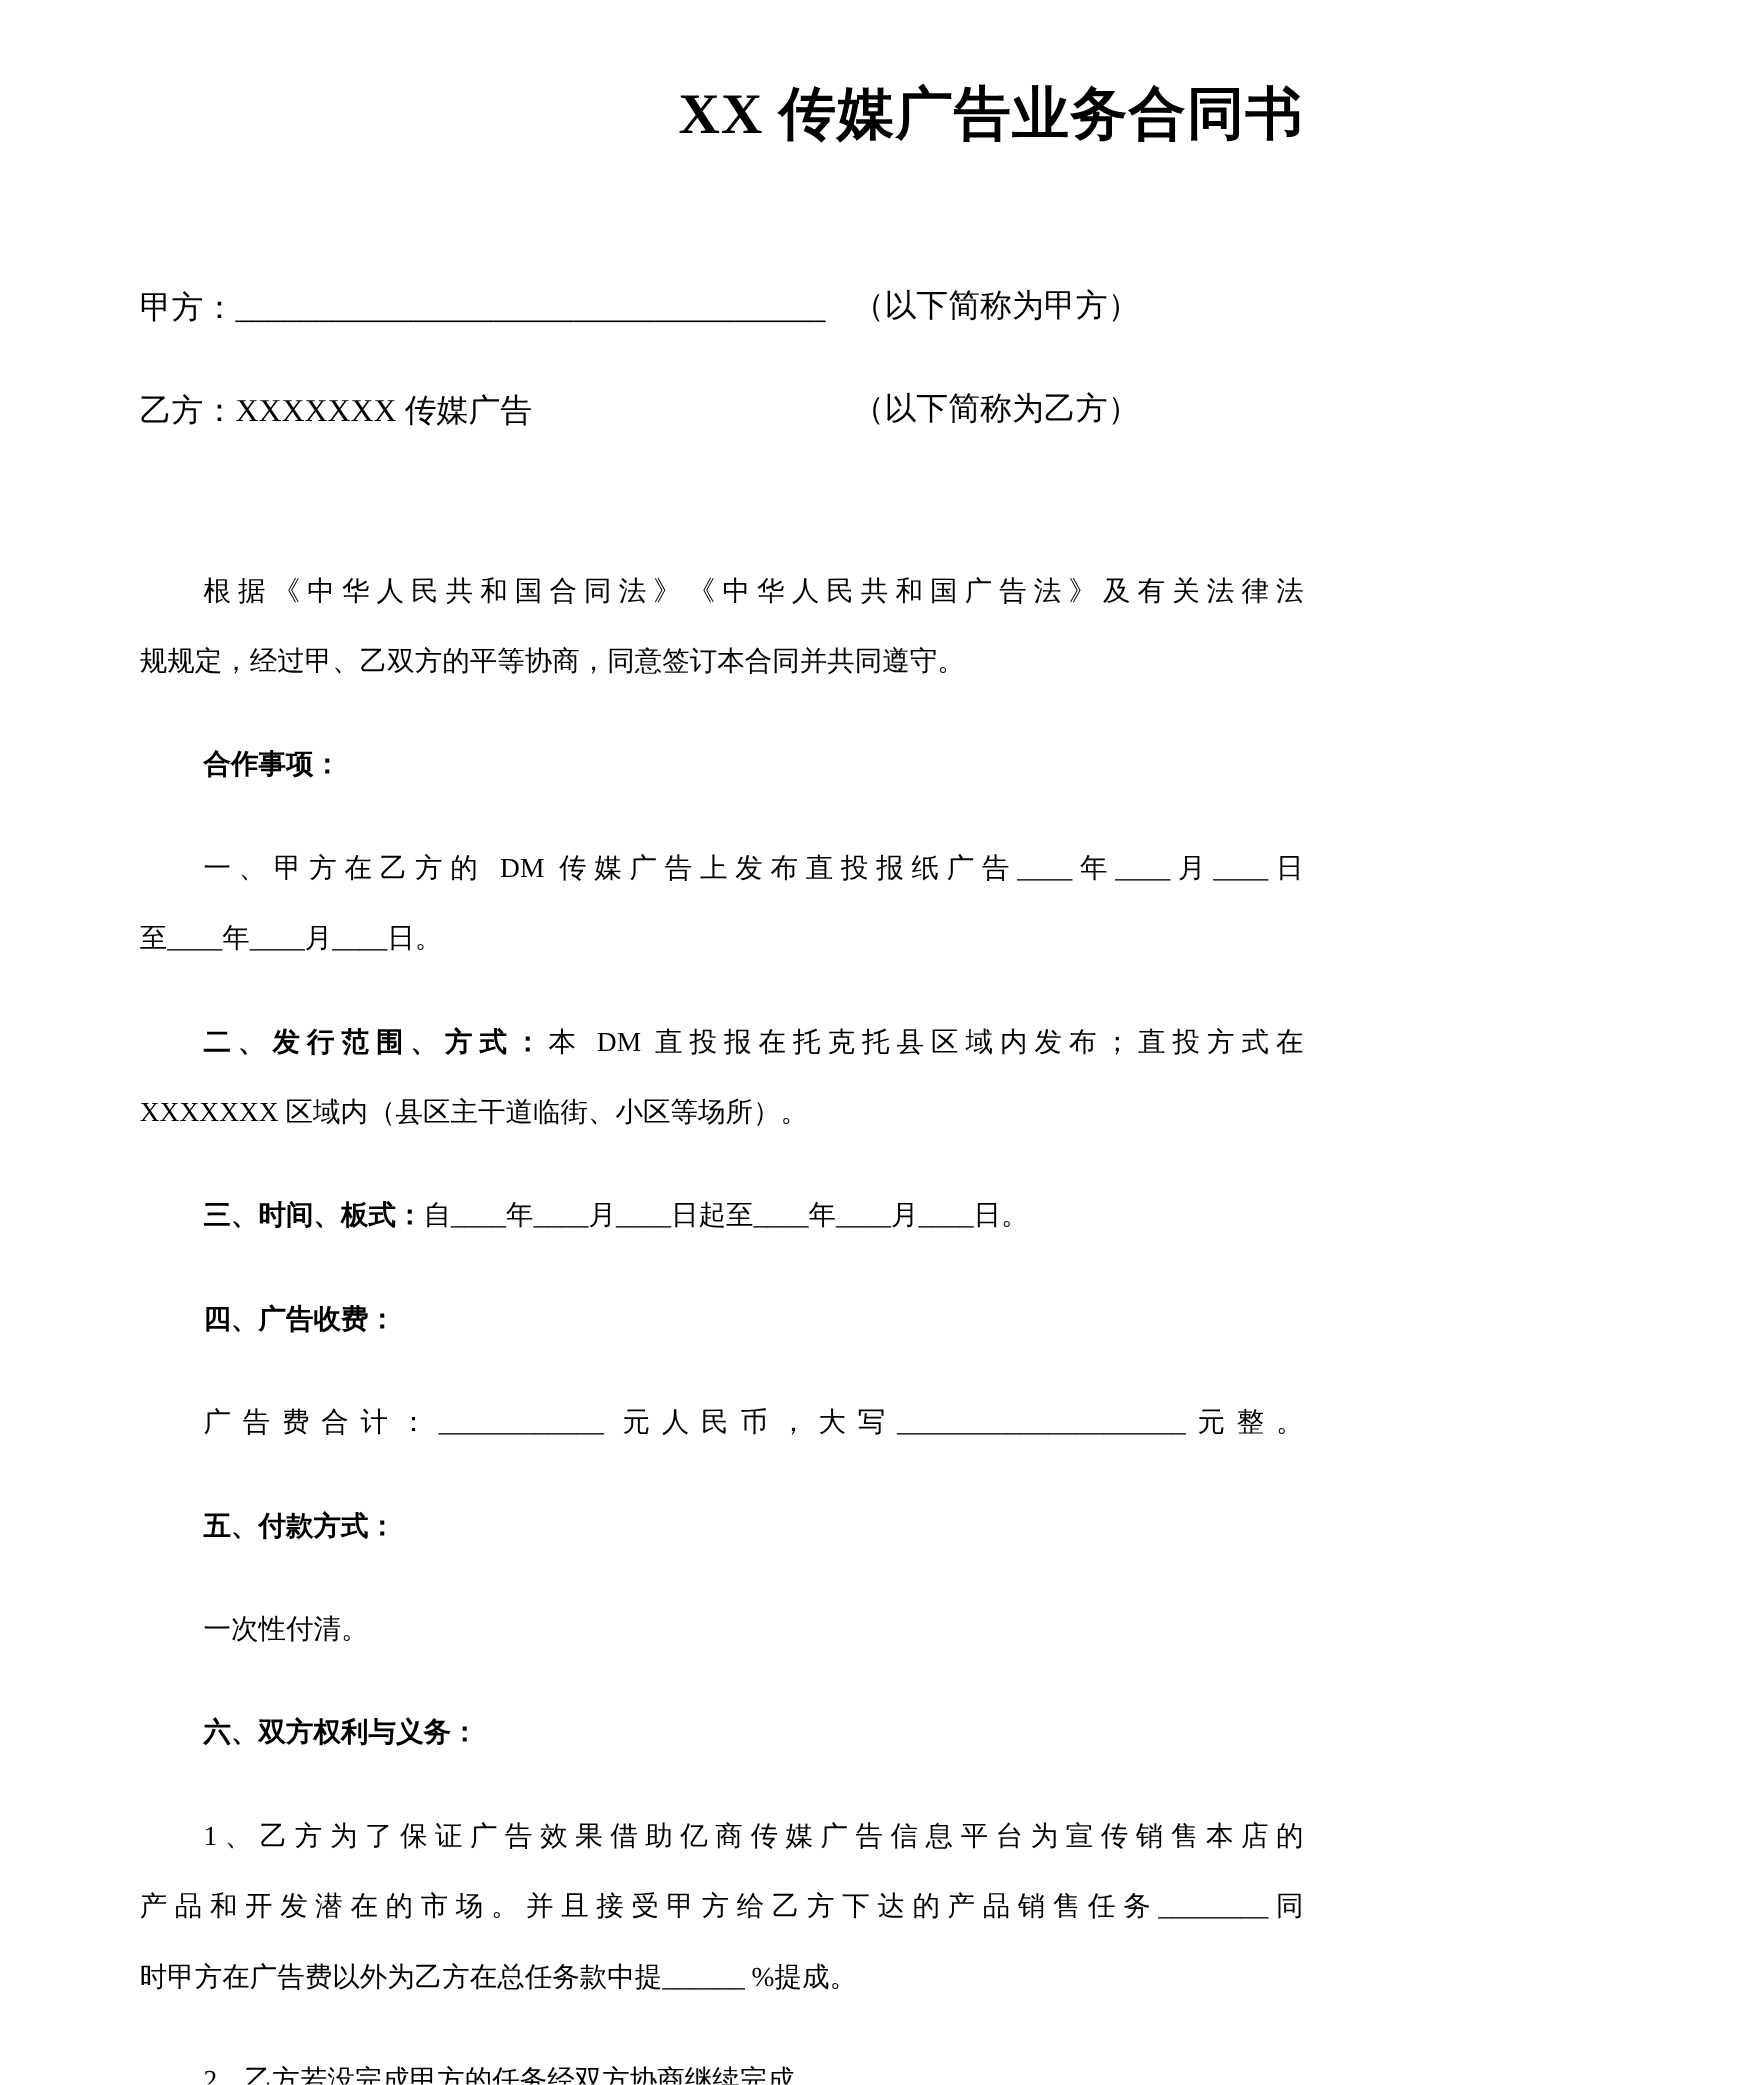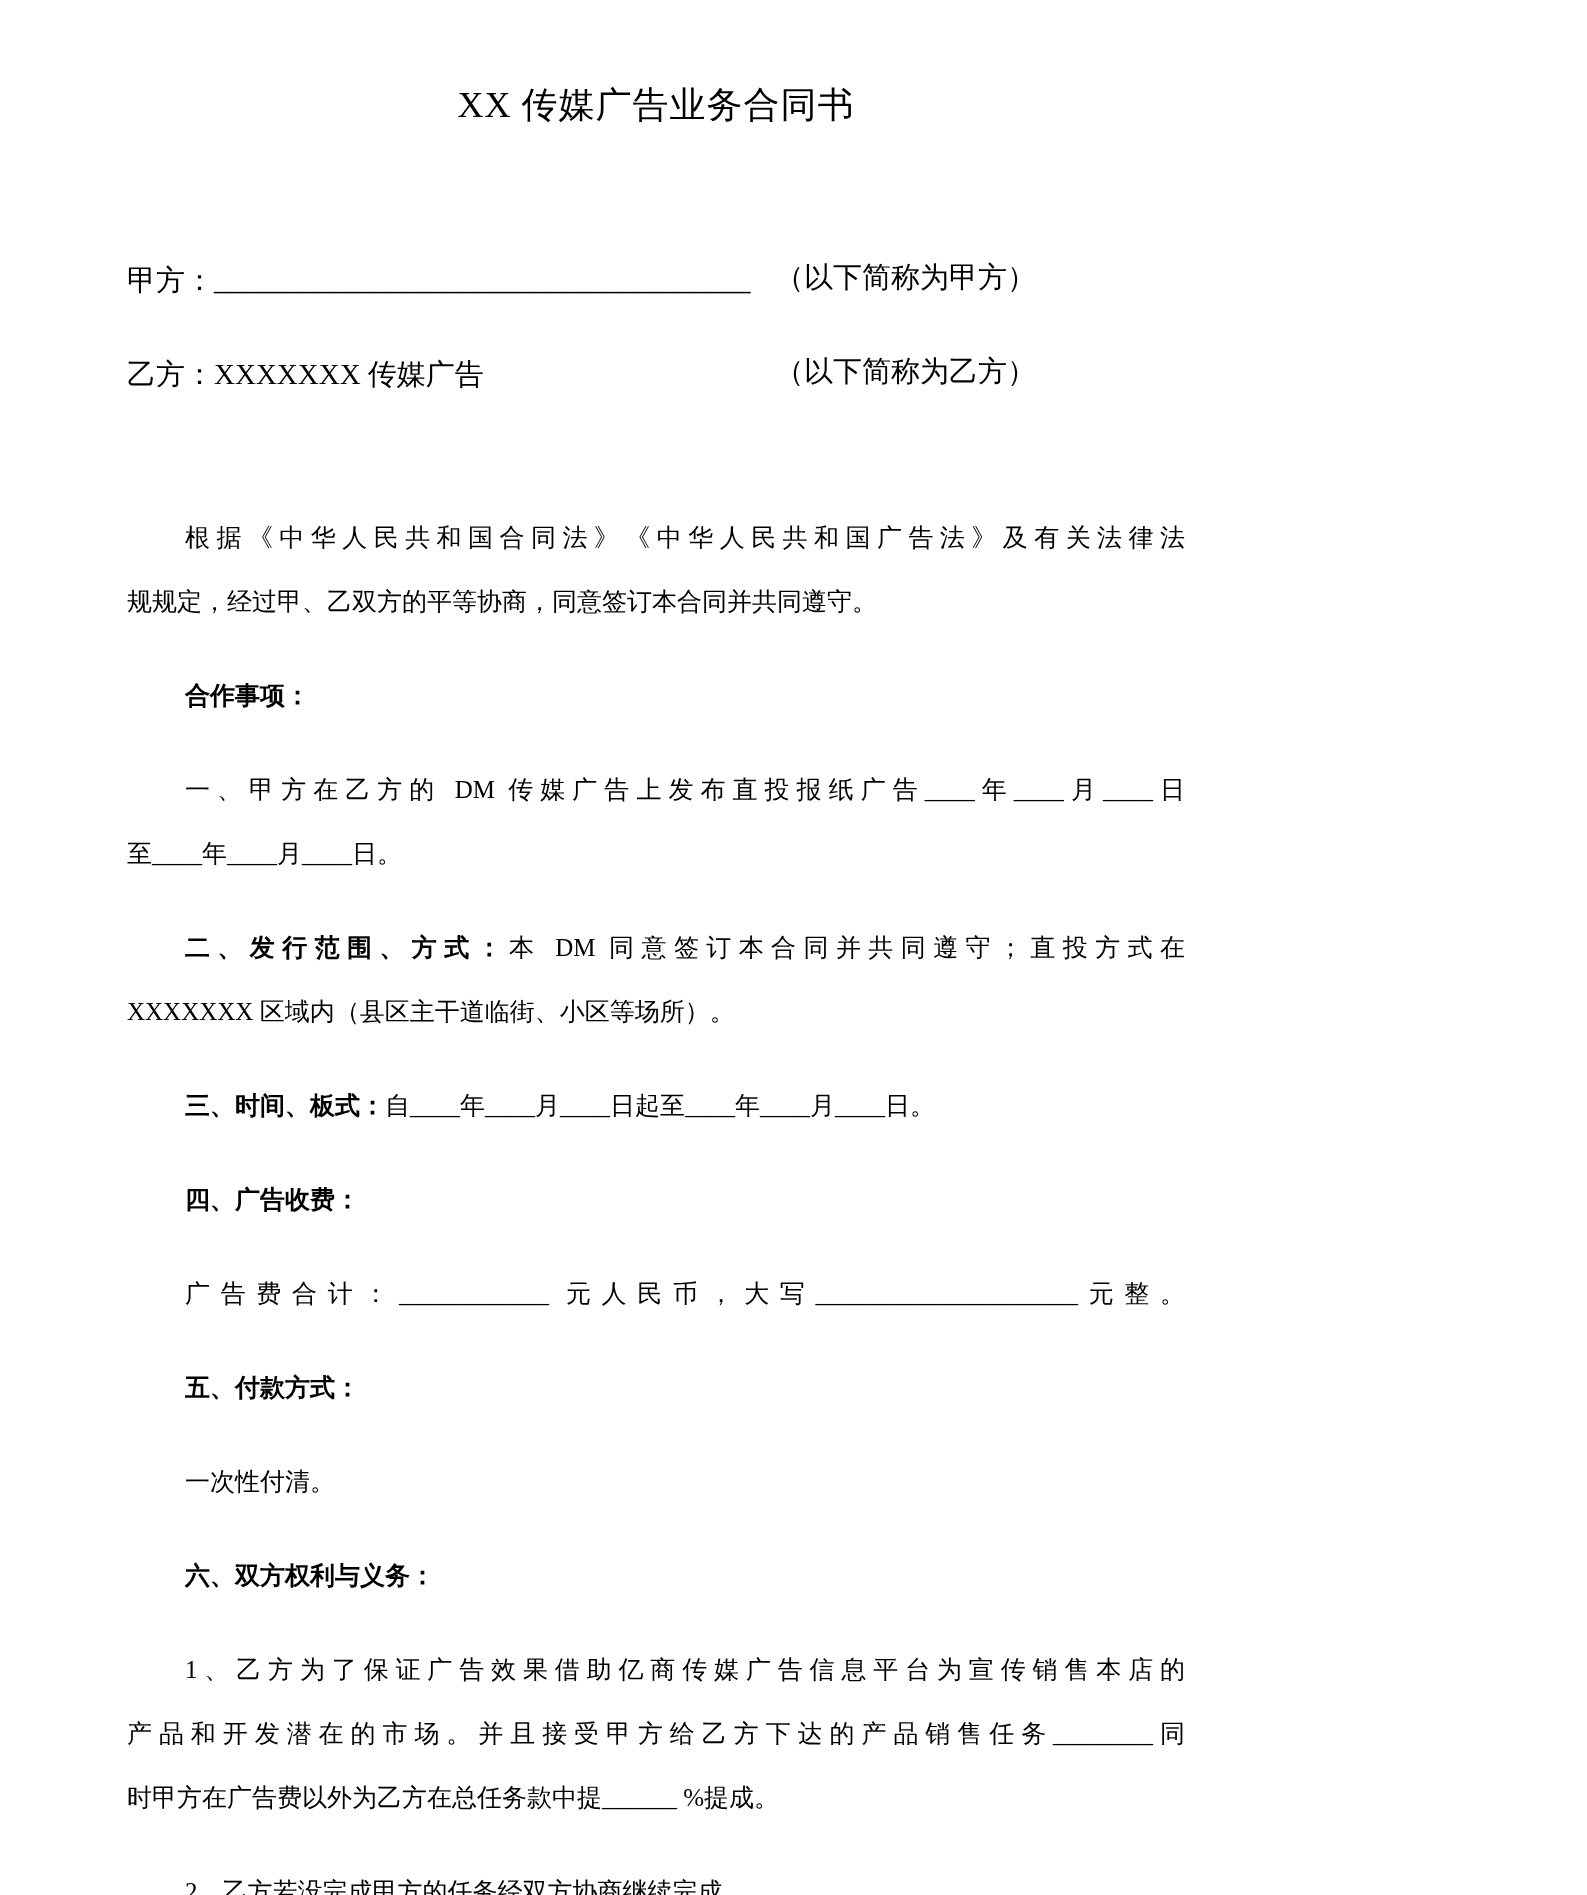--- a/index.html
+++ b/index.html
@@ -15,24 +15,24 @@
     font-family: "Liberation Serif", "DejaVu Serif", serif;
   }
   .page {
     padding: 70px 0 0 127px;
   }
   .content {
     width: 1058px;
   }
   h1.doc-title {
     margin: 0 0 108px 0;
-    font-size: 36px;
+    font-size: 52px;
     line-height: 70px;
-    font-weight: normal;
-    text-align: center;
+    font-weight: bold;
+    text-align: right;
     letter-spacing: 1px;
   }
   .line {
     font-size: 25px;
     line-height: 64px;
     margin: 0;
   }
   .para {
     margin: 0 0 30px 0;
   }
@@ -92,21 +92,21 @@
     <div class="para">
       <div class="line indent bold">合作事项：</div>
     </div>
 
     <div class="para">
       <div class="line indent fill">一、甲方在乙方的 DM 传媒广告上发布直投报纸广告____年____月____日</div>
       <div class="line">至____年____月____日。</div>
     </div>
 
     <div class="para">
-      <div class="line indent fill"><span class="bold">二、发行范围、方式：</span><span>本 DM 同意签订本合同并共同遵守；直投方式在</span></div>
+      <div class="line indent fill"><span class="bold">二、发行范围、方式：</span><span>本 DM 直投报在托克托县区域内发布；直投方式在</span></div>
       <div class="line">XXXXXXX 区域内（县区主干道临街、小区等场所）。</div>
     </div>
 
     <div class="para">
       <div class="line indent"><span class="bold">三、时间、板式：</span><span>自____年____月____日起至____年____月____日。</span></div>
     </div>
 
     <div class="para">
       <div class="line indent bold">四、广告收费：</div>
     </div>

